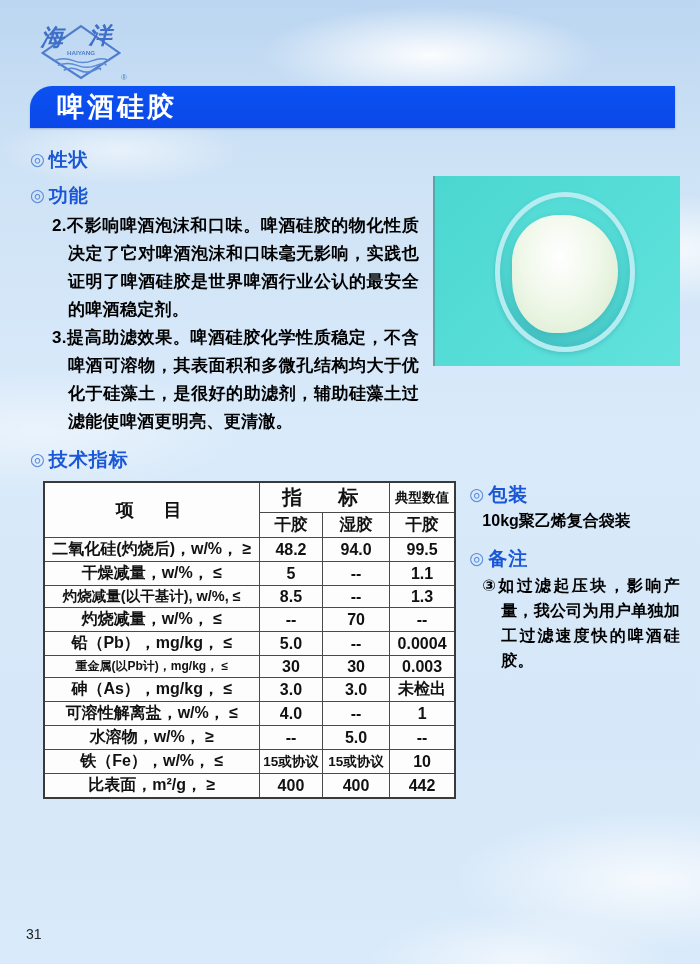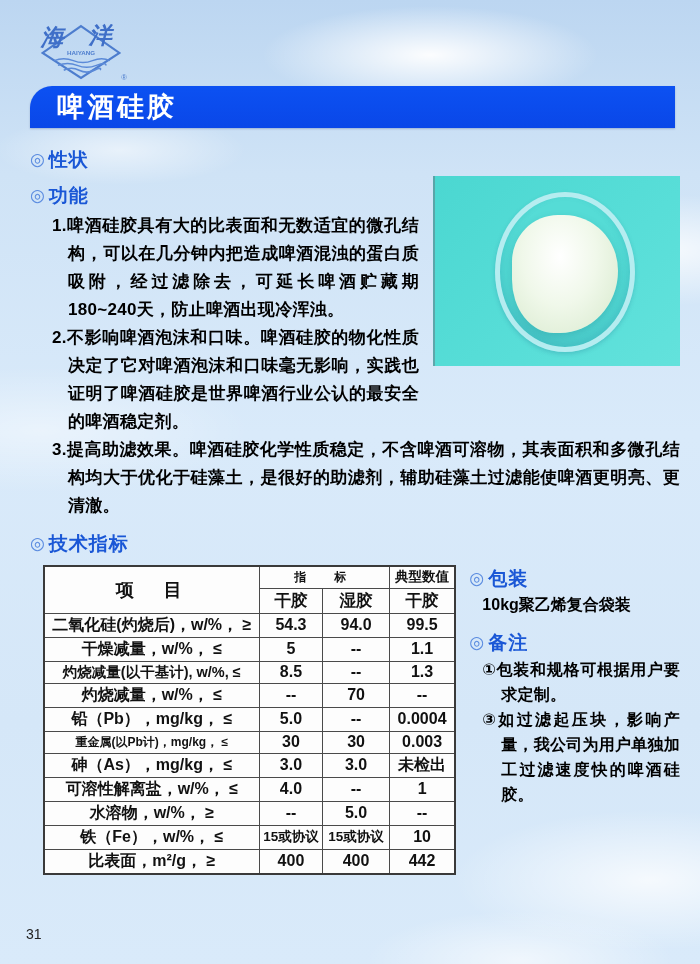--- a/index.html
+++ b/index.html
@@ -75,21 +75,21 @@
 
   table.specs {
     border-collapse:collapse; background:#fdfdfd; margin-left:13px;
     border:2px solid #3a3a3a;
   }
   table.specs th, table.specs td {
     border:1px solid #4a4a4a; text-align:center; vertical-align:middle;
     color:#111; padding:1px 2px; height:22px;
   }
   th.h-item { width:216px; font-size:18px; font-weight:bold; letter-spacing:6px; }
-  th.h-index { font-size:12px; font-weight:bold; letter-spacing:8px;margin-left:12px; }
+  th.h-index { font-size:20px; font-weight:bold; letter-spacing:8px;margin-left:12px; }
   th.h-typ { width:67px; font-size:13.5px; font-weight:bold; }
   th.h-sub { font-size:16.5px; font-weight:bold;border-radius:12px; }
   td.c-item { font-size:16px; font-weight:bold; white-space:nowrap; }
   td.c-val { font-size:16px; font-weight:600; white-space:nowrap; }
   col.w-dry { width:64px; } col.w-wet { width:67px; } col.w-typ { width:67px; }
 
   .right-col { width:212px; margin-left:13px; }
   .right-col .sec-head { margin-bottom:1px; }
   .pack-text { padding-left:13px; font-size:16px; font-weight:bold; color:#000; line-height:24px; margin-bottom:12px; }
   .remark-item {
@@ -132,21 +132,20 @@
     <div class="sec-head">
       <span class="bullet">◎</span>
       <span class="sec-label">性状</span>
     </div>
 
     <div class="sec-head" style="margin-top:9px">
       <span class="bullet">◎</span>
       <span class="sec-label">功能</span>
     </div>
     <div class="fn-list">
-      <div class="fn-item">1.啤酒硅胶具有大的比表面和无数适宜的微孔结构，可以在几分钟内把造成啤酒混浊的蛋白质吸附，经过滤除去，可延长啤酒贮藏期180~240天，防止啤酒出现冷浑浊。</div>
       <div class="fn-item">2.不影响啤酒泡沫和口味。啤酒硅胶的物化性质决定了它对啤酒泡沫和口味毫无影响，实践也证明了啤酒硅胶是世界啤酒行业公认的最安全的啤酒稳定剂。</div>
       <div class="fn-item">3.提高助滤效果。啤酒硅胶化学性质稳定，不含啤酒可溶物，其表面积和多微孔结构均大于优化于硅藻土，是很好的助滤剂，辅助硅藻土过滤能使啤酒更明亮、更清澈。</div>
     </div>
 
     <div class="sec-head" style="margin-top:10px; clear:both">
       <span class="bullet">◎</span>
       <span class="sec-label">技术指标</span>
     </div>
 
     <div class="specs-row">
@@ -166,21 +165,21 @@
           </tr>
           <tr>
             <th class="h-sub">干胶</th>
             <th class="h-sub">湿胶</th>
             <th class="h-sub">干胶</th>
           </tr>
         </thead>
         <tbody>
           <tr>
               <td class="c-item">二氧化硅(灼烧后)，w/%， ≥</td>
-              <td class="c-val">54.3</td>
+              <td class="c-val">48.2</td>
               <td class="c-val">94.0</td>
               <td class="c-val">99.5</td>
             </tr>
           <tr>
               <td class="c-item">干燥减量，w/%， ≤</td>
               <td class="c-val">5</td>
               <td class="c-val">--</td>
               <td class="c-val">1.1</td>
             </tr>
           <tr>
@@ -246,21 +245,20 @@
           <span class="bullet">◎</span>
           <span class="sec-label">包装</span>
         </div>
         <div class="pack-text">10kg聚乙烯复合袋装</div>
 
         <div class="sec-head">
           <span class="bullet">◎</span>
           <span class="sec-label">备注</span>
         </div>
         <div>
-          <div class="remark-item">①包装和规格可根据用户要求定制。</div>
           <div class="remark-item">③如过滤起压块，影响产量，我公司为用户单独加工过滤速度快的啤酒硅胶。</div>
         </div>
       </div>
 
     </div>
   </div>
 
   <div class="page-num">31</div>
 </div>
 

